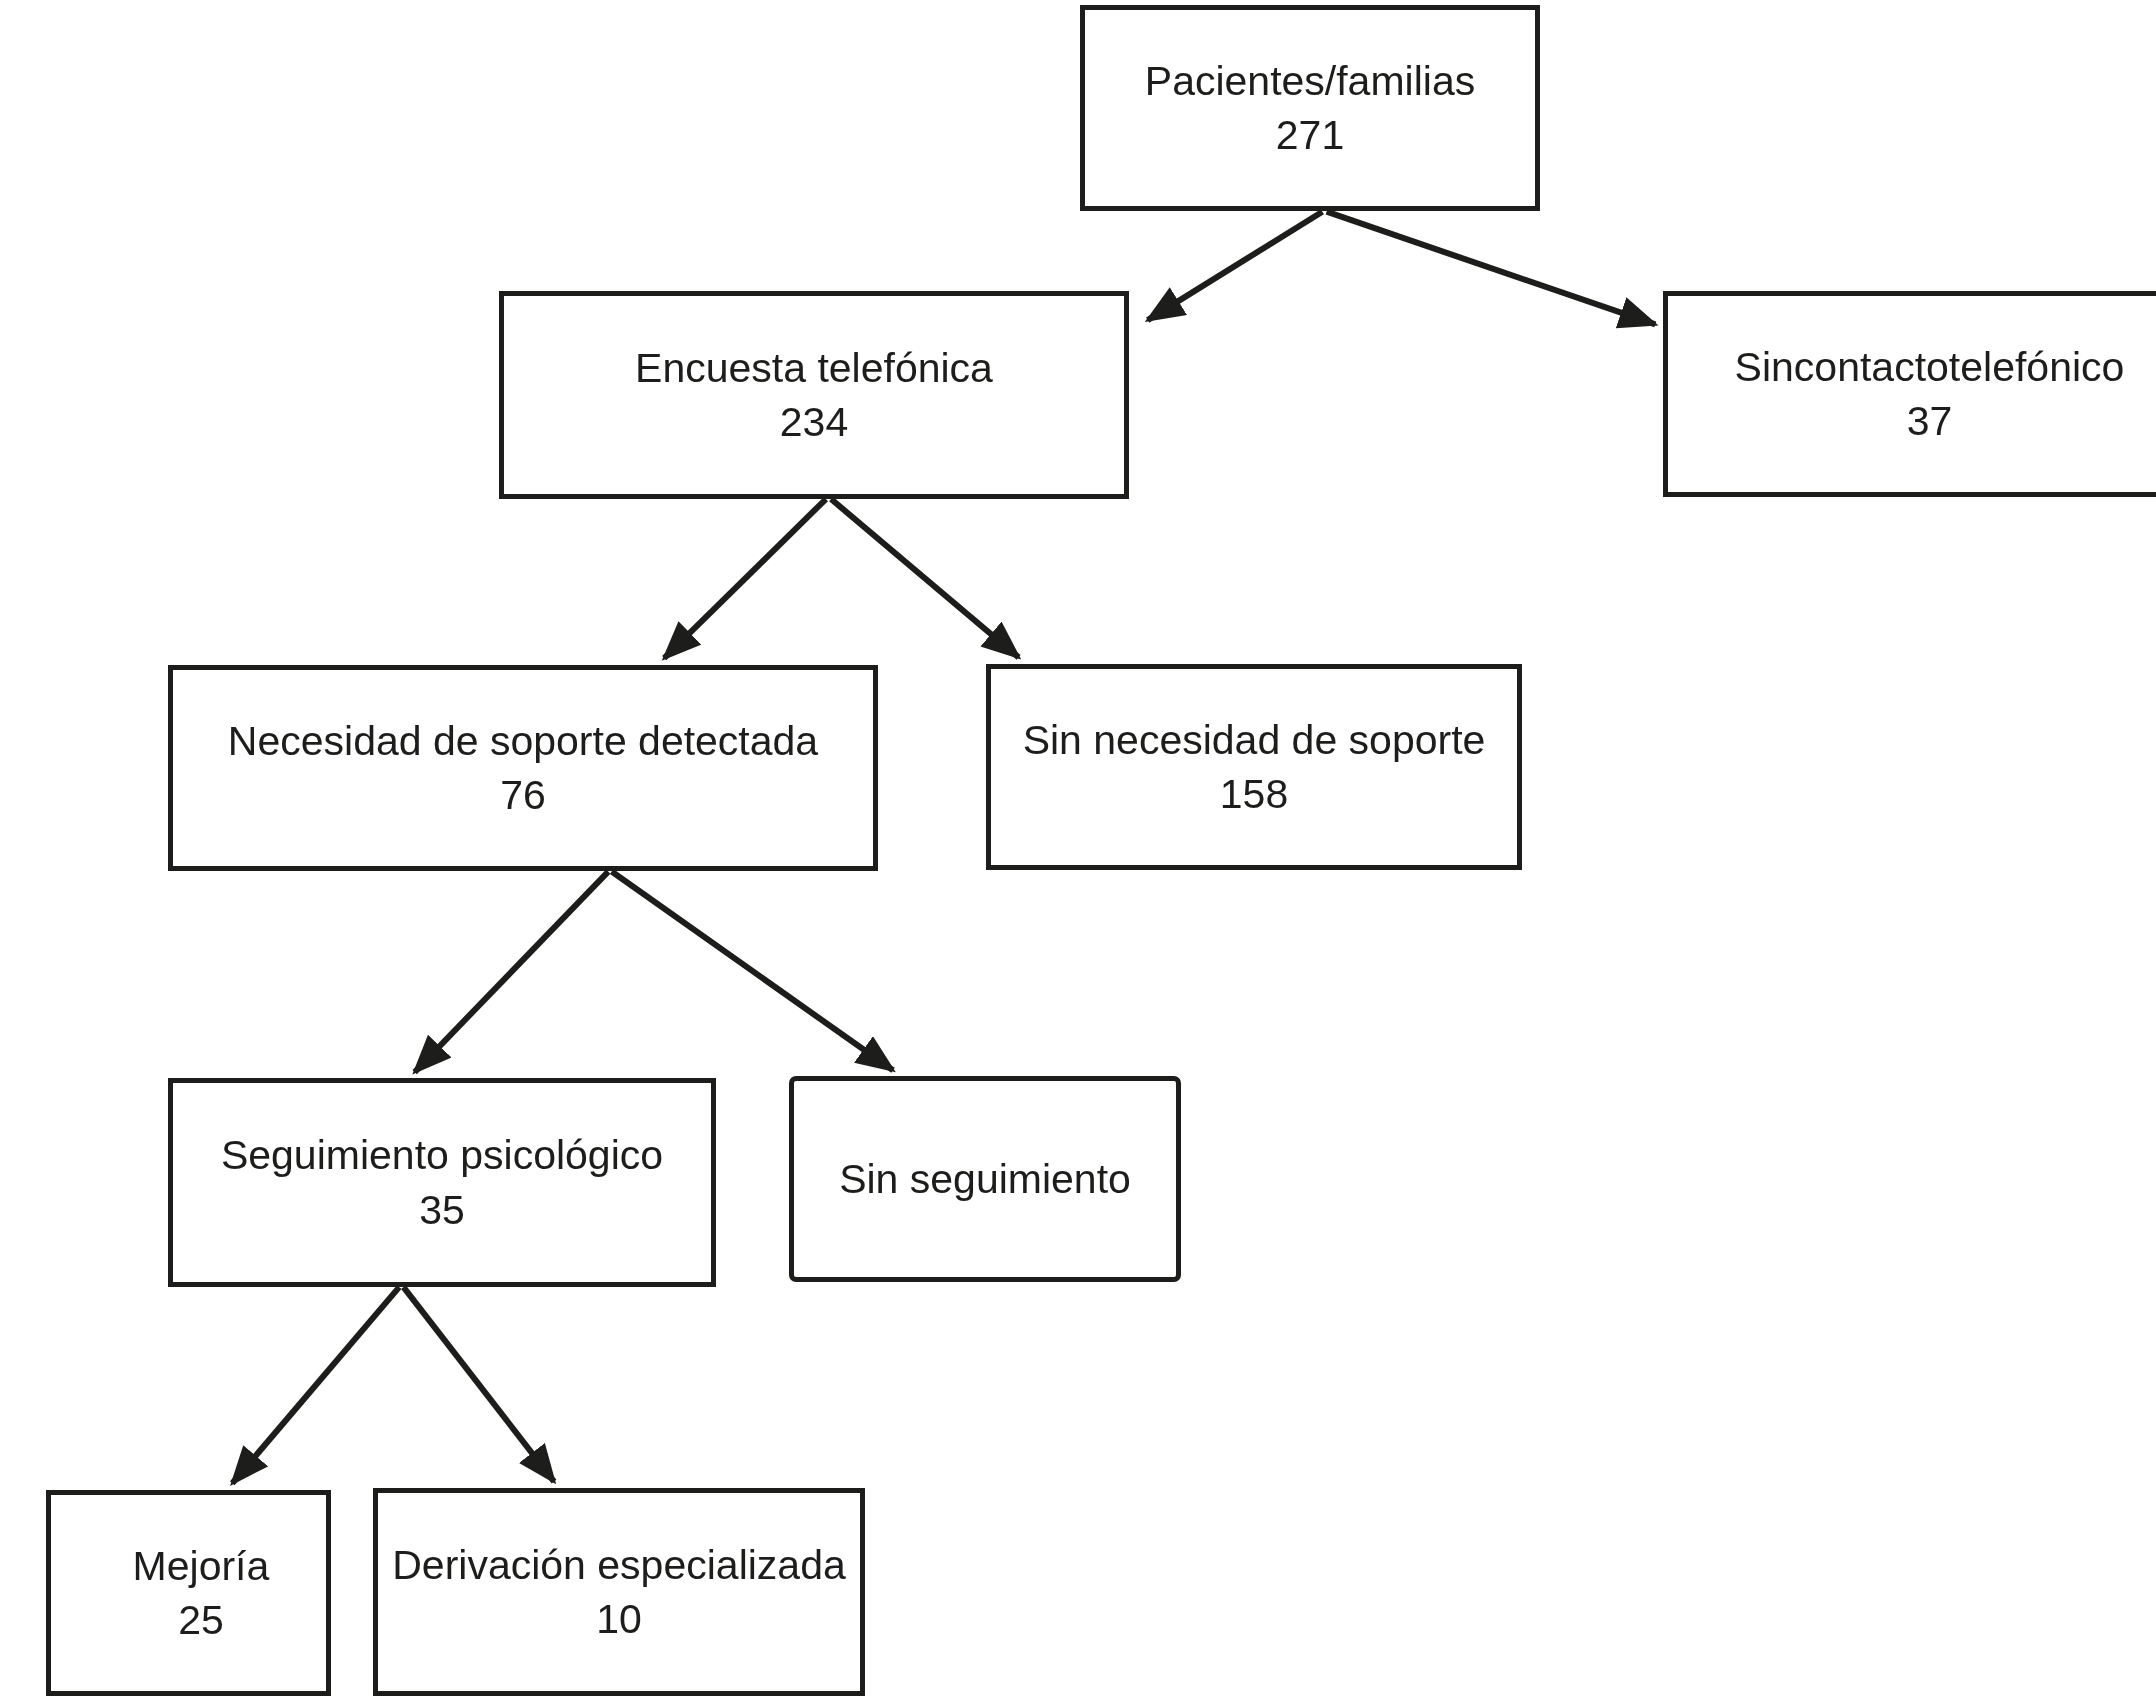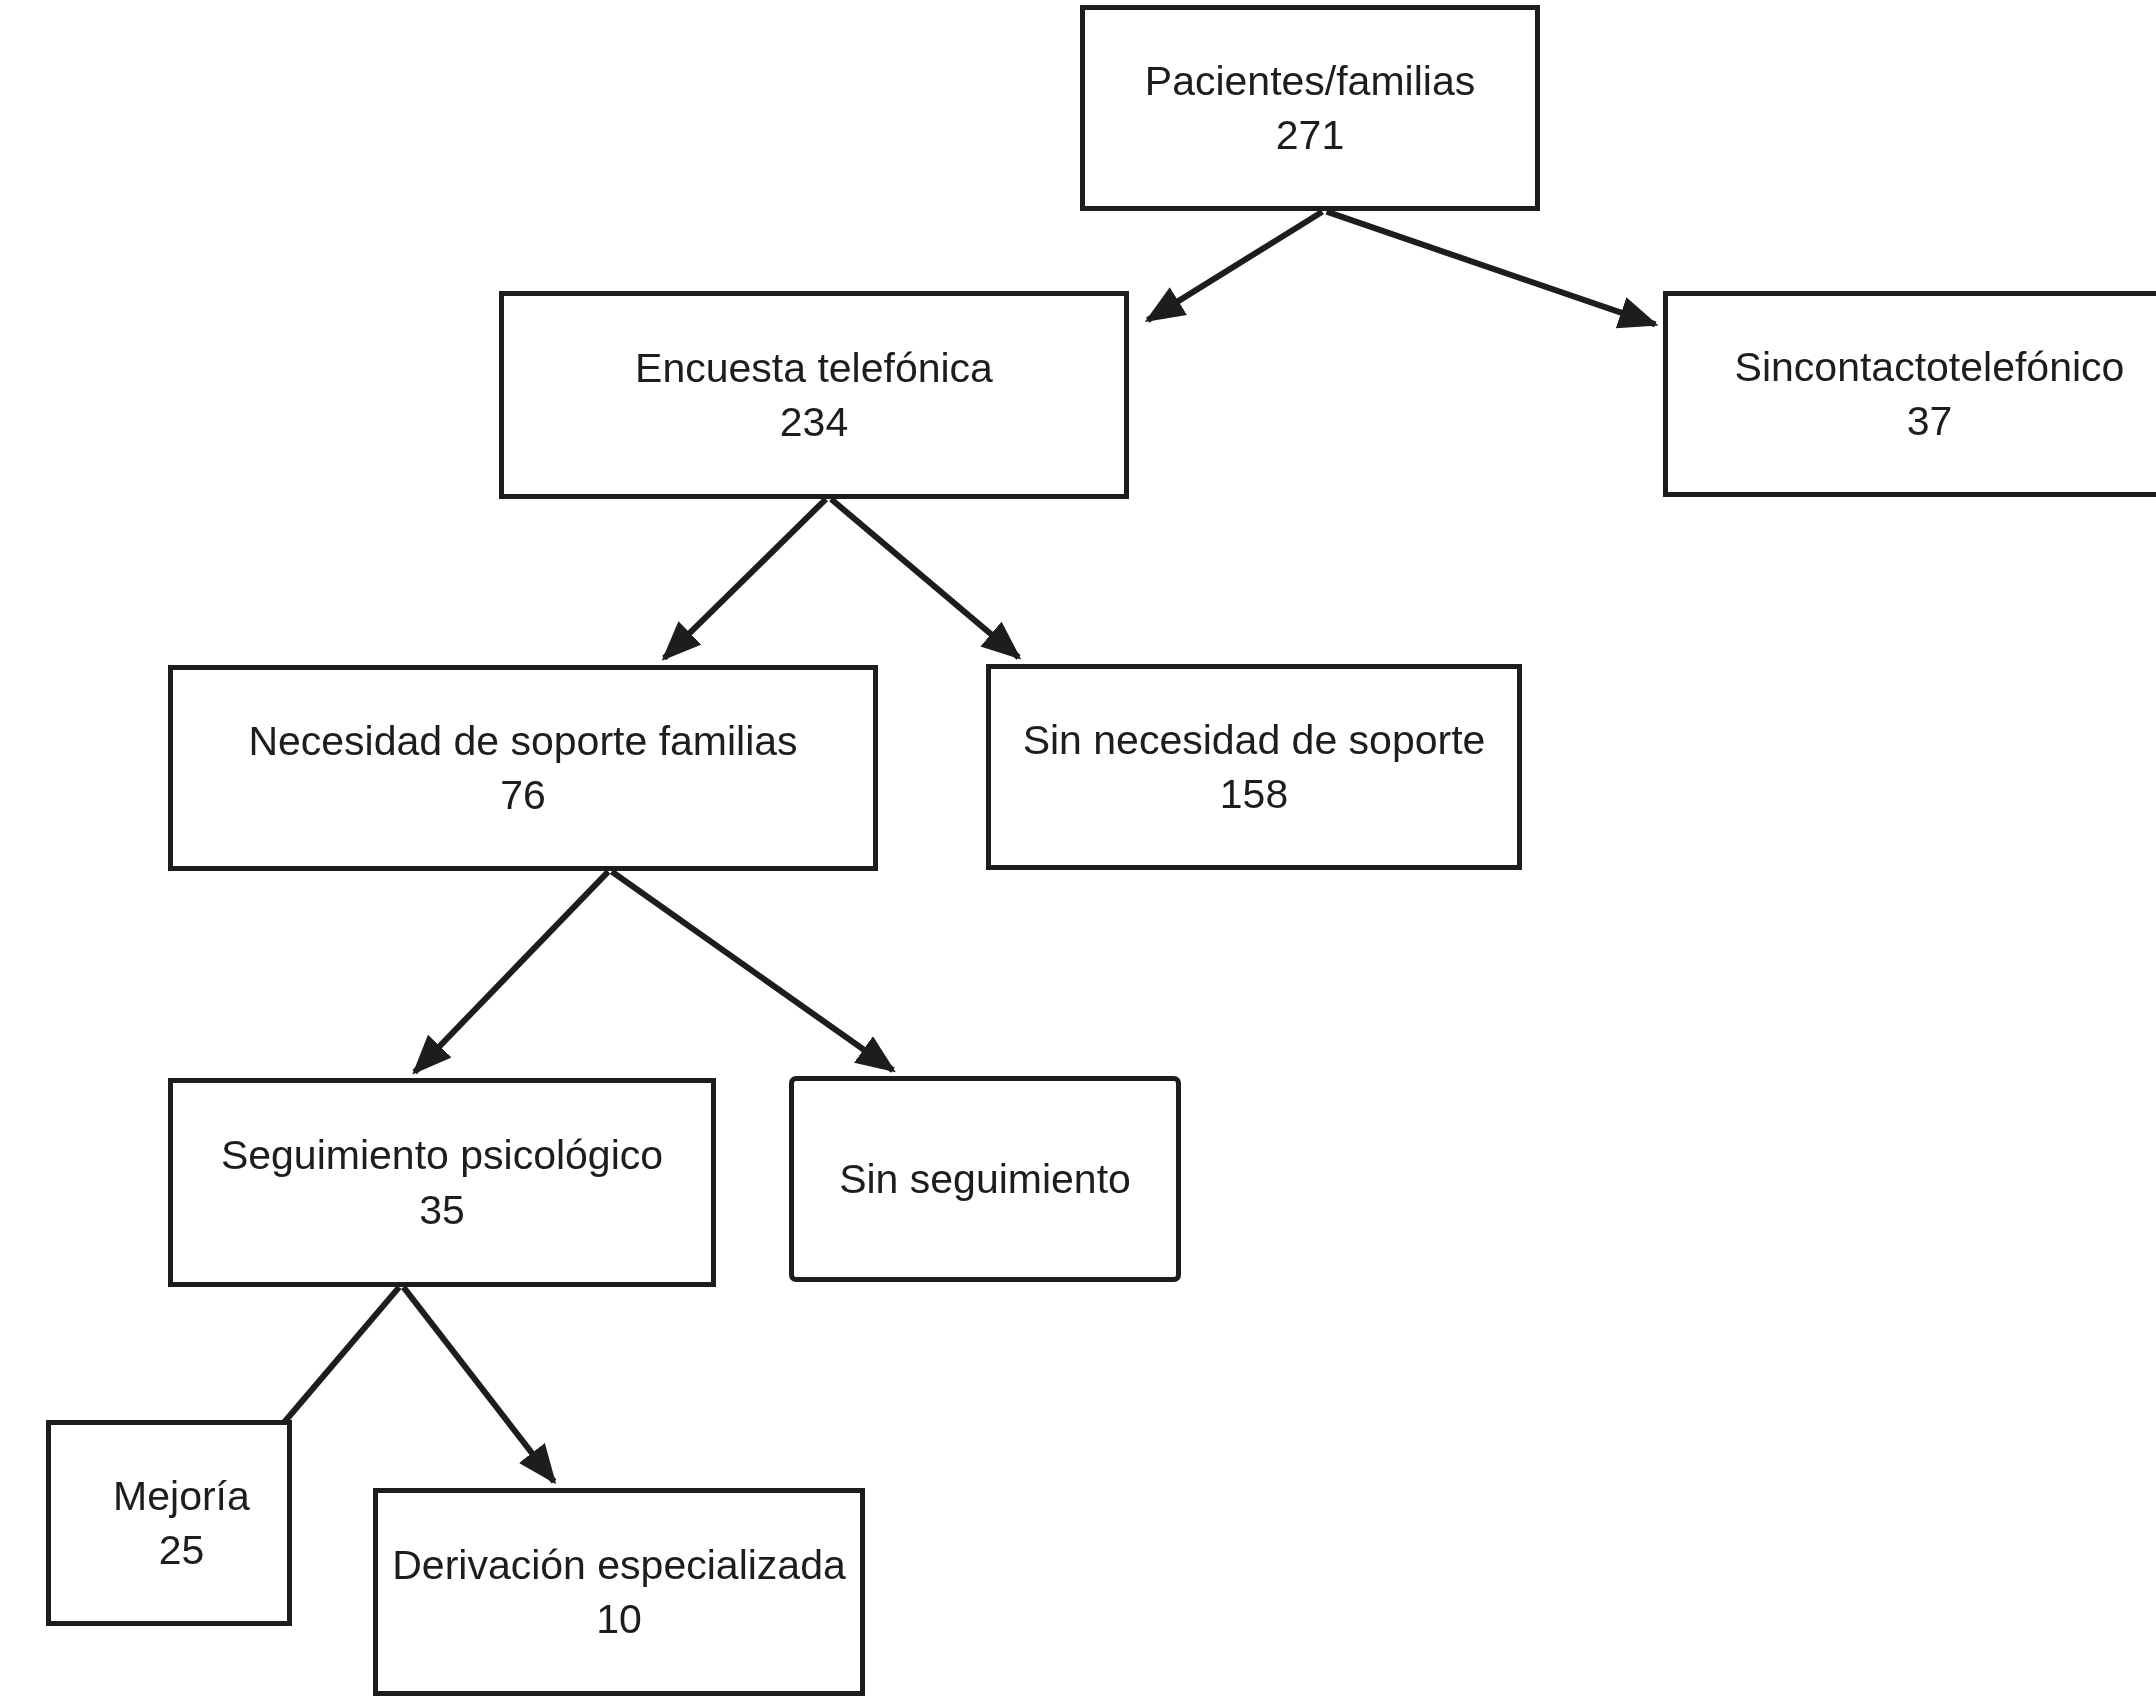--- a/index.html
+++ b/index.html
@@ -76,39 +76,39 @@
     <div class="label">Encuesta telefónica</div>
     <div class="value">234</div>
   </div>
 
   <div class="node" style="left:1620px; top:291px; width:533px; height:206px;">
     <div class="label">Sincontactotelefónico</div>
     <div class="value">37</div>
   </div>
 
   <div class="node" style="left:125px; top:665px; width:710px; height:206px;">
-    <div class="label">Necesidad de soporte familias</div>
+    <div class="label">Necesidad de soporte detectada</div>
     <div class="value">76</div>
   </div>
 
   <div class="node" style="left:943px; top:664px; width:536px; height:206px;">
     <div class="label">Sin necesidad de soporte</div>
     <div class="value">158</div>
   </div>
 
   <div class="node" style="left:125px; top:1078px; width:548px; height:209px;">
     <div class="label">Seguimiento psicológico</div>
     <div class="value">35</div>
   </div>
 
   <div class="node" style="left:746px; top:1076px; width:392px; height:206px;border-radius:7px;">
     <div class="label">Sin seguimiento</div>
   </div>
 
-  <div class="node" style="left:2.6px; top:1420px; width:246px; height:206px;padding-left:36px;">
+  <div class="node" style="left:2.6px; top:1490px; width:285px; height:206px;padding-left:36px;">
     <div class="label">Mejoría</div>
     <div class="value">25</div>
   </div>
 
   <div class="node" style="left:330px; top:1488px; width:492px; height:208px;">
     <div class="label">Derivación especializada</div>
     <div class="value">10</div>
   </div>
 
 </div>

